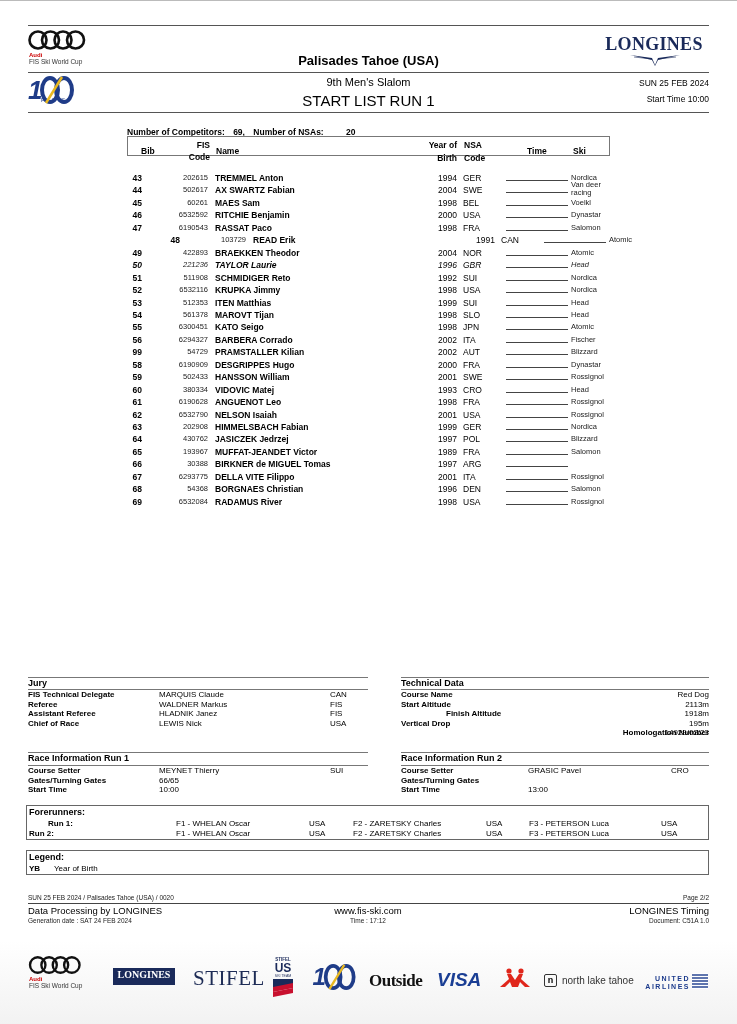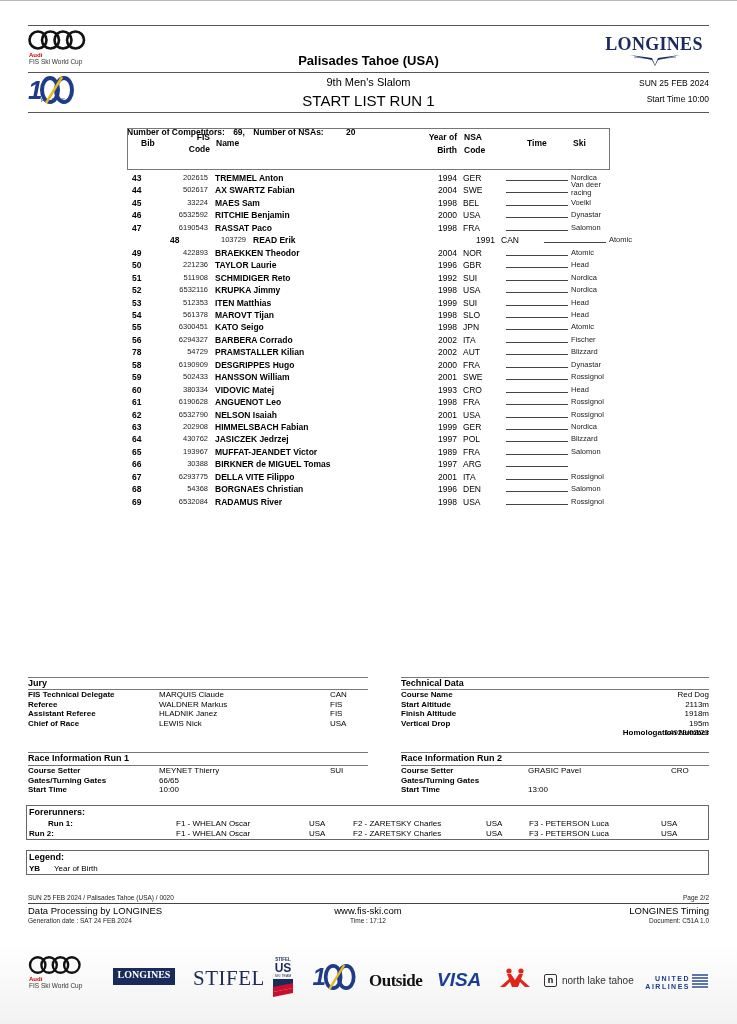--- a/index.html
+++ b/index.html
@@ -13,24 +13,24 @@
   
   .hdr-title { left: 200px; width: 337px; text-align: center; font-weight: bold; }
   .audi-rings { left: 28px; top: 28px; width: 58px; height: 22px; }
   .audi-text { left: 29px; top: 51px; font-size: 6px; color: #c00; font-weight: bold; }
   .audi-sub { left: 29px; top: 57px; font-size: 6.5px; color: #333; }
   .longines { left: 600px; top: 33px; width: 108px; text-align: center; font-family: "Liberation Serif", serif; font-weight: bold; font-size: 18px; color: #1a2a5a; letter-spacing: 0.3px; }
   .longines-wing { left: 628px; top: 53px; width: 54px; height: 12px; }
   .fis100 { left: 28px; top: 74px; width: 48px; height: 30px; }
 
   
-  .tbl-head-box { left: 127px; top: 127px; width: 483px; height: 42px; border: 1px solid #777; }
+  .tbl-head-box { left: 127px; top: 135px; width: 483px; height: 20px; border: 1px solid #777; }
   .th { position: absolute; font-size: 8.5px; font-weight: bold; line-height: 12px; }
   .row { position: absolute; left: 0; width: 737px; height: 12.4px; font-size: 8.5px; }
-  .c-bib { position: absolute; left: 132px; width: 18px; text-align: left; font-weight: bold; }
+  .c-bib { position: absolute; left: 124px; width: 18px; text-align: right; font-weight: bold; }
   .c-fis { position: absolute; left: 162px; width: 46px; text-align: right; font-size: 7.5px; color: #222; }
   .c-name { position: absolute; left: 215px; font-weight: bold; white-space: nowrap; }
   .c-yob { position: absolute; left: 415px; width: 42px; text-align: right; }
   .c-nsa { position: absolute; left: 463px; }
   .c-time { position: absolute; left: 506px; width: 62px; height: 8px; border-bottom: 1px solid #444; }
   .c-ski { position: absolute; left: 571px; font-size: 7.5px; color: #222; line-height: 8px; }
 
   
   .sec-title { position: absolute; font-size: 9px; font-weight: bold; }
   .kv { position: absolute; font-size: 8px; line-height: 9.6px; }
@@ -122,21 +122,21 @@
       <span class="c-bib">44</span>
       <span class="c-fis">502617</span>
       <span class="c-name">AX SWARTZ Fabian</span>
       <span class="c-yob">2004</span>
       <span class="c-nsa">SWE</span>
       <span class="c-time"></span>
       <span class="c-ski" style="top: -4px; width: 40px; white-space: normal;">Van deer racing</span>
     </div>
       <div class="row" style="top: 196.9px;">
       <span class="c-bib">45</span>
-      <span class="c-fis">33224</span>
+      <span class="c-fis">60261</span>
       <span class="c-name">MAES Sam</span>
       <span class="c-yob">1998</span>
       <span class="c-nsa">BEL</span>
       <span class="c-time"></span>
       <span class="c-ski" style="top: 1px;">Voelkl</span>
     </div>
       <div class="row" style="top: 209.35px;">
       <span class="c-bib">46</span>
       <span class="c-fis">6532592</span>
       <span class="c-name">RITCHIE Benjamin</span>
@@ -165,21 +165,21 @@
     </div>
       <div class="row" style="top: 246.7px;">
       <span class="c-bib">49</span>
       <span class="c-fis">422893</span>
       <span class="c-name">BRAEKKEN Theodor</span>
       <span class="c-yob">2004</span>
       <span class="c-nsa">NOR</span>
       <span class="c-time"></span>
       <span class="c-ski" style="top: 1px;">Atomic</span>
     </div>
-      <div class="row" style="top: 259.15px;">
+      <div class="row" style="top: 259.15px; font-style: italic;">
       <span class="c-bib">50</span>
       <span class="c-fis">221236</span>
       <span class="c-name">TAYLOR Laurie</span>
       <span class="c-yob">1996</span>
       <span class="c-nsa">GBR</span>
       <span class="c-time"></span>
       <span class="c-ski" style="top: 1px;">Head</span>
     </div>
       <div class="row" style="top: 271.6px;">
       <span class="c-bib">51</span>
@@ -229,21 +229,21 @@
       <div class="row" style="top: 333.85px;">
       <span class="c-bib">56</span>
       <span class="c-fis">6294327</span>
       <span class="c-name">BARBERA Corrado</span>
       <span class="c-yob">2002</span>
       <span class="c-nsa">ITA</span>
       <span class="c-time"></span>
       <span class="c-ski" style="top: 1px;">Fischer</span>
     </div>
       <div class="row" style="top: 346.3px;">
-      <span class="c-bib">78</span>
+      <span class="c-bib">99</span>
       <span class="c-fis">54729</span>
       <span class="c-name">PRAMSTALLER Kilian</span>
       <span class="c-yob">2002</span>
       <span class="c-nsa">AUT</span>
       <span class="c-time"></span>
       <span class="c-ski" style="top: 1px;">Blizzard</span>
     </div>
       <div class="row" style="top: 358.75px;">
       <span class="c-bib">58</span>
       <span class="c-fis">6190909</span>
@@ -363,21 +363,21 @@
     <div style="position:relative; height:9.6px;"><span class="k">Assistant Referee</span><span style="position:absolute; left:131px;">HLADNIK Janez</span><span style="position:absolute; left:302px;">FIS</span></div>
     <div style="position:relative; height:9.6px;"><span class="k">Chief of Race</span><span style="position:absolute; left:131px;">LEWIS Nick</span><span style="position:absolute; left:302px;">USA</span></div>
   </div>
 
   <div class="hline" style="left:401px; top:676px; width:308px; border-color:#777;"></div>
   <div class="sec-title" style="left:401px; top:677px;">Technical Data</div>
   <div class="hline" style="left:401px; top:688px; width:308px; border-color:#777;"></div>
   <div class="kv" style="left:401px; top:689px; width:308px;">
     <div style="position:relative; height:9.6px;"><span class="k">Course Name</span><span style="position:absolute; right:0;">Red Dog</span></div>
     <div style="position:relative; height:9.6px;"><span class="k">Start Altitude</span><span style="position:absolute; right:0;">2113m</span></div>
-    <div style="position:relative; height:9.6px;"><span class="k">Finish Altitude</span><span style="position:absolute; right:0;">1918m</span></div>
+    <div style="position:relative; height:9.6px;margin-left:45px;"><span class="k">Finish Altitude</span><span style="position:absolute; right:0;">1918m</span></div>
     <div style="position:relative; height:9.6px;"><span class="k">Vertical Drop</span><span style="position:absolute; right:0;text-align:center;">195m</span></div>
     <div style="position:relative; height:9.6px;text-align:right;"><span class="k">Homologation Number</span><span style="position:absolute; right:0;">14929/02/23</span></div>
   </div>
 
   <div class="hline" style="left:28px; top:751px; width:340px; border-color:#777;"></div>
   <div class="sec-title" style="left:28px; top:752px;">Race Information Run 1</div>
   <div class="hline" style="left:28px; top:764px; width:340px; border-color:#777;"></div>
   <div class="kv" style="left:28px; top:765px; width:340px;">
     <div style="position:relative; height:9.6px;"><span class="k">Course Setter</span><span style="position:absolute; left:131px;">MEYNET Thierry</span><span style="position:absolute; left:302px;">SUI</span></div>
     <div style="position:relative; height:9.6px;"><span class="k">Gates/Turning Gates</span><span style="position:absolute; left:131px;">66/65</span></div>

